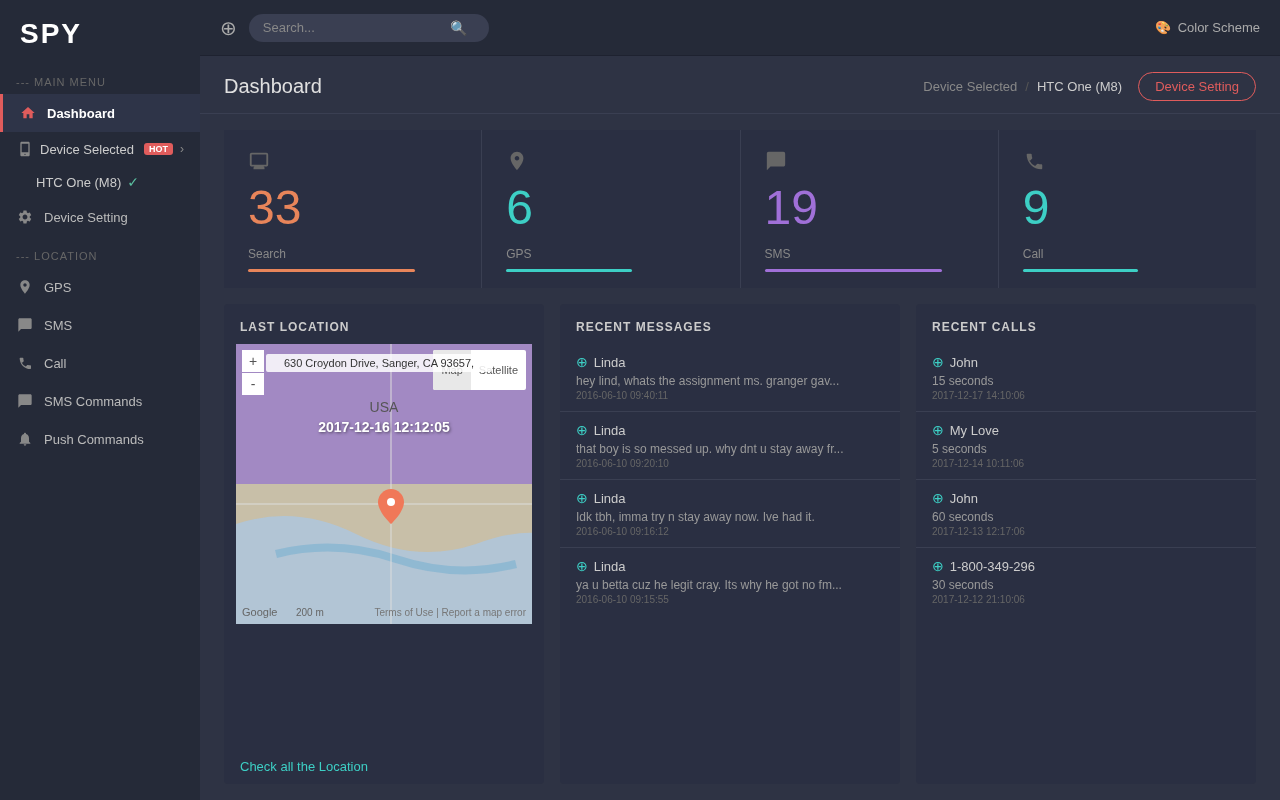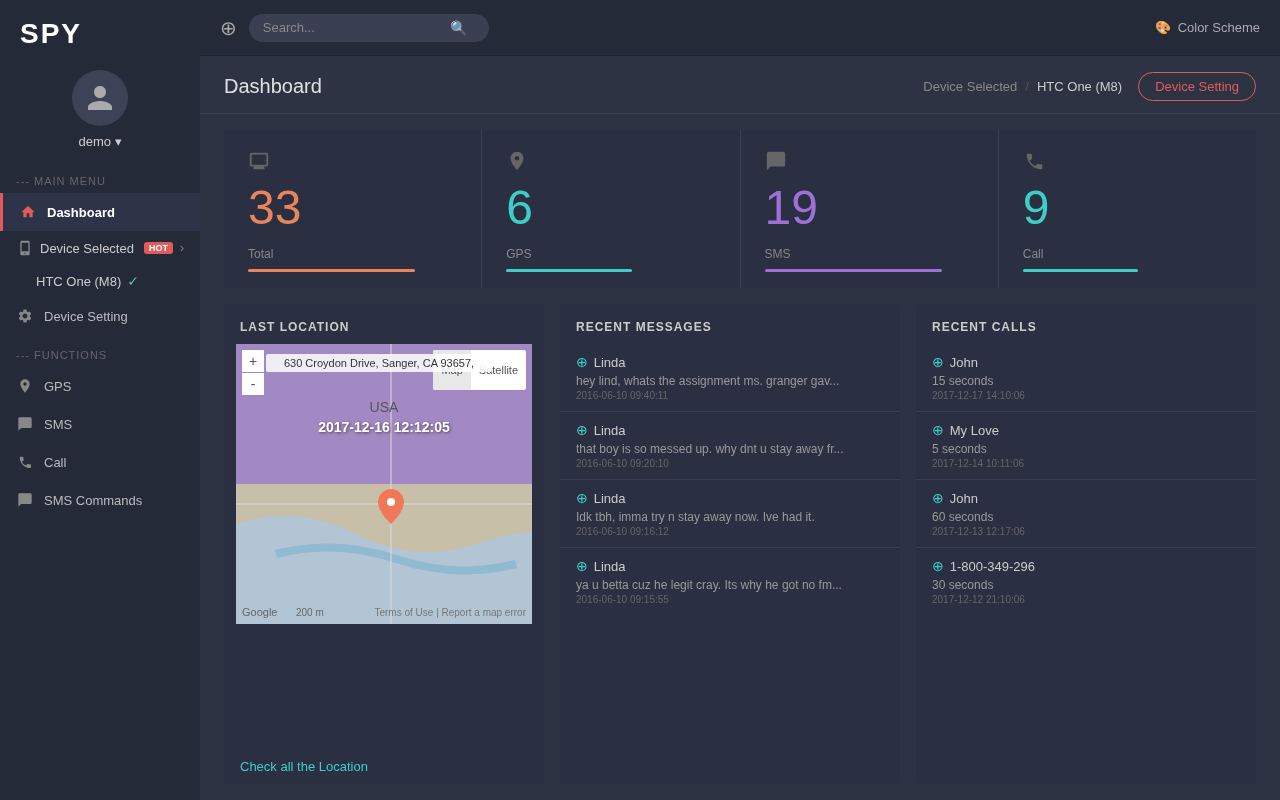--- a/index.html
+++ b/index.html
@@ -292,31 +292,20 @@
       height: 280px;
       position: relative;
       overflow: hidden;
     }
   </style>
 </head>
 <body>
 
 <div id="sidebar">
   <div class="sidebar-logo">SPY</div>
-  <div class="sidebar-avatar-area">
-    <div class="avatar-circle">
-      <svg xmlns="http://www.w3.org/2000/svg" width="30" height="30" viewBox="0 0 24 24">
-        <path d="M12 12c2.7 0 4.8-2.1 4.8-4.8S14.7 2.4 12 2.4 7.2 4.5 7.2 7.2 9.3 12 12 12zm0 2.4c-3.2 0-9.6 1.6-9.6 4.8v2.4h19.2v-2.4c0-3.2-6.4-4.8-9.6-4.8z"></path>
-      </svg>
-    </div>
-    <div class="sidebar-username">
-      <span>demo</span>
-      <span>▾</span>
-    </div>
-  </div>
 
   <div class="sidebar-section-label">--- MAIN MENU</div>
 
   <div class="sidebar-item active">
     <span class="sidebar-icon">
       <svg xmlns="http://www.w3.org/2000/svg" viewBox="0 0 24 24">
           <path d="M10 20v-6h4v6h5v-8h3L12 3 2 12h3v8z"></path>
         </svg>
     </span>
     <span>Dashboard</span>
@@ -340,21 +329,21 @@
 
   <div class="sidebar-item">
     <span class="sidebar-icon">
       <svg xmlns="http://www.w3.org/2000/svg" viewBox="0 0 24 24">
           <path d="M19.14 12.94c.04-.3.06-.61.06-.94s-.02-.64-.07-.94l2.03-1.58a.49.49 0 0 0 .12-.61l-1.92-3.32a.49.49 0 0 0-.59-.22l-2.39.96a6.98 6.98 0 0 0-1.62-.94l-.36-2.54a.484.484 0 0 0-.48-.41h-3.84c-.24 0-.43.17-.47.41l-.36 2.54c-.59.24-1.13.57-1.62.94l-2.39-.96a.47.47 0 0 0-.59.22L2.74 8.87a.49.49 0 0 0 .12.61l2.03 1.58c-.05.3-.09.63-.09.94s.02.64.07.94l-2.03 1.58a.49.49 0 0 0-.12.61l1.92 3.32c.12.22.37.29.59.22l2.39-.96c.5.38 1.03.7 1.62.94l.36 2.54c.05.24.24.41.48.41h3.84c.24 0 .44-.17.47-.41l.36-2.54c.59-.24 1.13-.57 1.62-.94l2.39.96c.22.08.47 0 .59-.22l1.92-3.32a.49.49 0 0 0-.12-.61l-2.01-1.58zM12 15.6c-1.98 0-3.6-1.62-3.6-3.6s1.62-3.6 3.6-3.6 3.6 1.62 3.6 3.6-1.62 3.6-3.6 3.6z"></path>
         </svg>
     </span>
     <span>Device Setting</span>
   </div>
 
-  <div class="sidebar-section-label">--- FUNCTIONS</div>
+  <div class="sidebar-section-label">--- LOCATION</div>
 
   <div class="sidebar-item">
     <span class="sidebar-icon">
       <svg xmlns="http://www.w3.org/2000/svg" viewBox="0 0 24 24">
           <path d="M12 2C8.13 2 5 5.13 5 9c0 5.25 7 13 7 13s7-7.75 7-13c0-3.87-3.13-7-7-7zm0 9.5c-1.38 0-2.5-1.12-2.5-2.5s1.12-2.5 2.5-2.5 2.5 1.12 2.5 2.5-1.12 2.5-2.5 2.5z"></path>
         </svg>
     </span>
     <span>GPS</span>
   </div>
 
@@ -378,20 +367,28 @@
 
   <div class="sidebar-item">
     <span class="sidebar-icon">
       <svg xmlns="http://www.w3.org/2000/svg" viewBox="0 0 24 24">
           <path d="M20 2H4c-1.1 0-2 .9-2 2v18l4-4h14c1.1 0 2-.9 2-2V4c0-1.1-.9-2-2-2z"></path>
         </svg>
     </span>
     <span>SMS Commands</span>
   </div>
 
+  <div class="sidebar-item">
+    <span class="sidebar-icon">
+      <svg xmlns="http://www.w3.org/2000/svg" viewBox="0 0 24 24">
+          <path d="M12 22c1.1 0 2-.9 2-2h-4a2 2 0 0 0 2 2zm6-6v-5c0-3.07-1.64-5.64-4.5-6.32V4c0-.83-.67-1.5-1.5-1.5s-1.5.67-1.5 1.5v.68C7.63 5.36 6 7.92 6 11v5l-2 2v1h16v-1l-2-2z"></path>
+        </svg>
+    </span>
+    <span>Push Commands</span>
+  </div>
 </div>
 
 <div id="main">
 
   <div id="topbar">
     <span class="topbar-plus">⊕</span>
     <div class="search-box">
       <input type="text" placeholder="Search..." style="">
       <span class="search-icon">🔍</span>
     </div>
@@ -415,21 +412,21 @@
   <div id="stats-row">
     <div class="stat-card">
       <div class="stat-header">
         <span class="stat-icon">
           <svg xmlns="http://www.w3.org/2000/svg" viewBox="0 0 24 24">
               <path d="M20 3H4c-1.1 0-2 .9-2 2v11c0 1.1.9 2 2 2h3l-1 1v2h12v-2l-1-1h3c1.1 0 2-.9 2-2V5c0-1.1-.9-2-2-2zm0 13H4V5h16v11z"></path>
             </svg>
         </span>
       </div>
       <div class="stat-number orange">33</div>
-      <div class="stat-label">Total</div>
+      <div class="stat-label">Search</div>
       <div class="stat-bar orange" style="width:80%;margin-top:8px;"></div>
     </div>
     <div class="stat-card">
       <div class="stat-header">
         <span class="stat-icon">
           <svg xmlns="http://www.w3.org/2000/svg" viewBox="0 0 24 24">
               <path d="M12 2C8.13 2 5 5.13 5 9c0 5.25 7 13 7 13s7-7.75 7-13c0-3.87-3.13-7-7-7zm0 9.5c-1.38 0-2.5-1.12-2.5-2.5s1.12-2.5 2.5-2.5 2.5 1.12 2.5 2.5-1.12 2.5-2.5 2.5z"></path>
             </svg>
         </span>
       </div>

